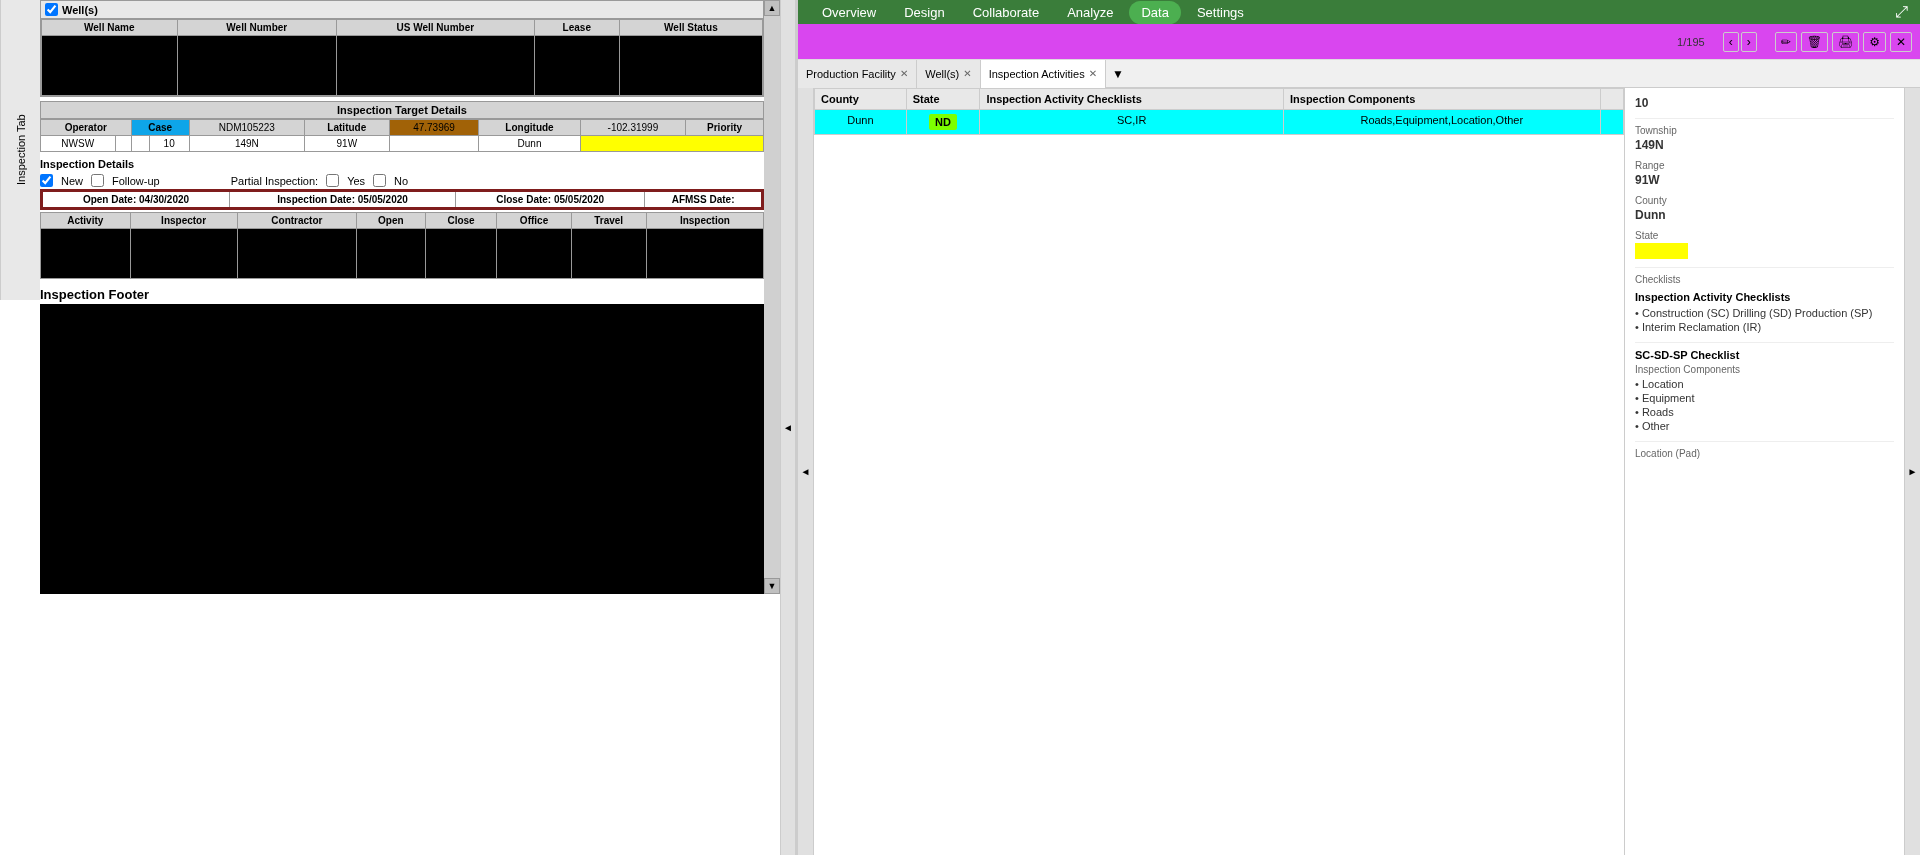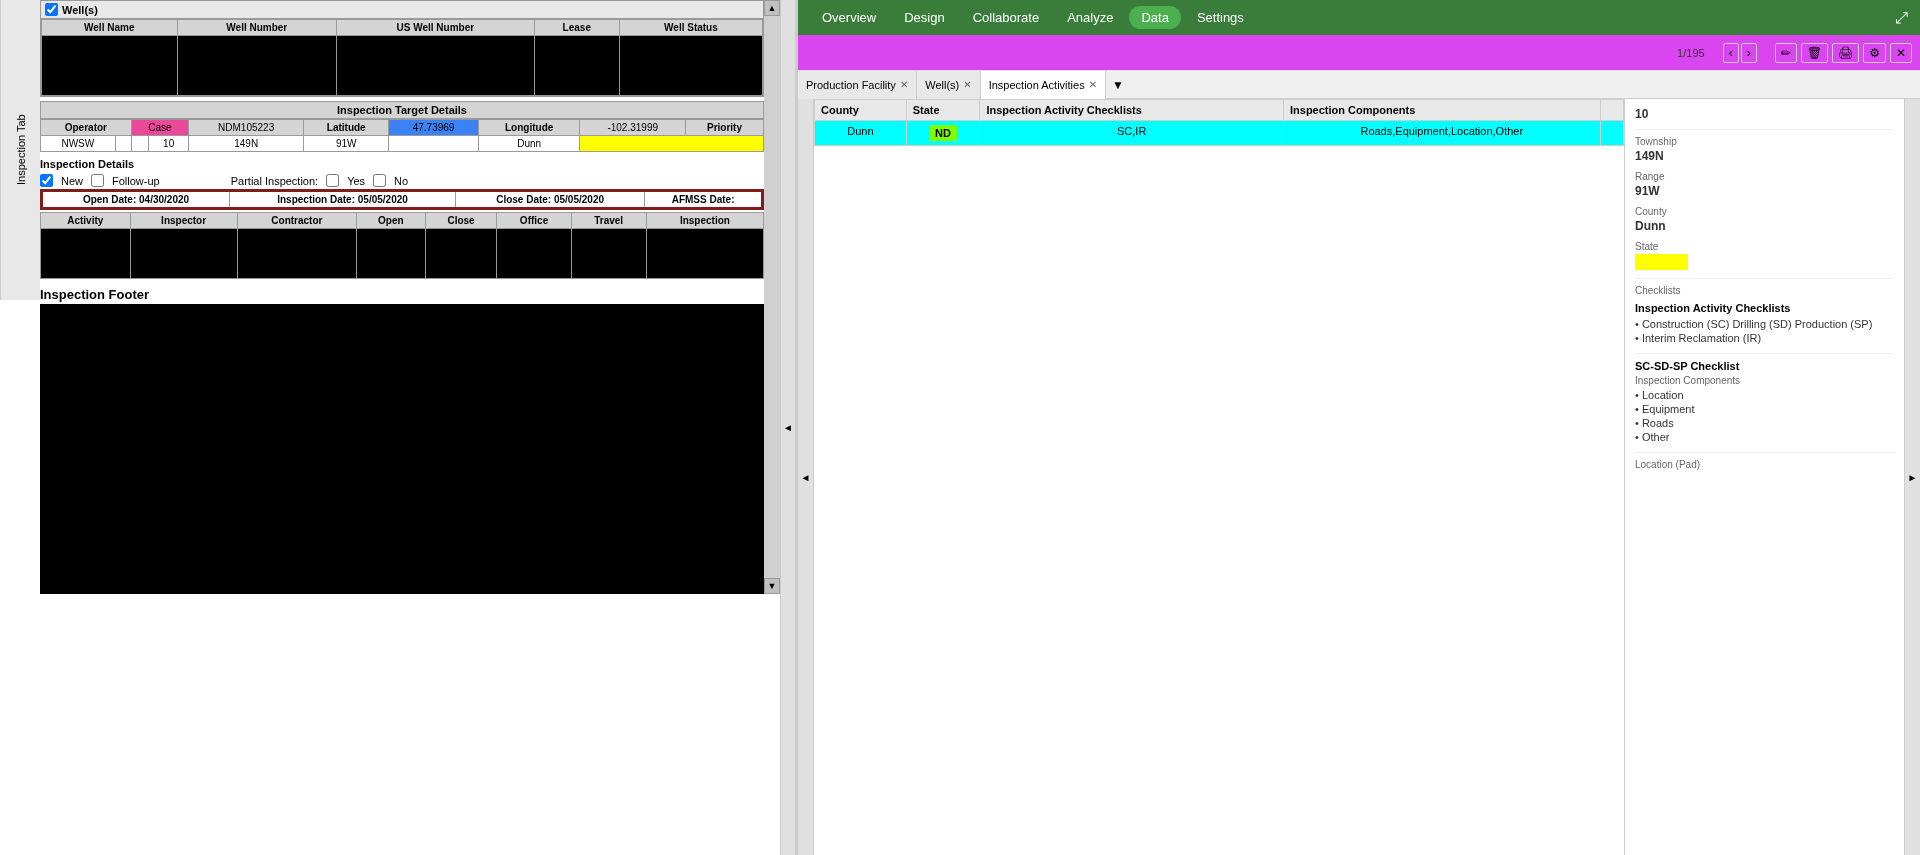--- a/index.html
+++ b/index.html
@@ -130,21 +130,21 @@
       flex: 1;
       display: flex;
       flex-direction: column;
       background: white;
       border-left: 2px solid #ccc;
     }
 
     
     .nav-bar {
       background: #3a7d3a;
-      height: 35px;
+      height: 24px;
       display: flex;
       align-items: center;
       padding: 0 12px;
       gap: 4px;
     }
 
     .nav-item {
       color: white;
       padding: 4px 12px;
       border-radius: 3px;
@@ -395,24 +395,24 @@
         </div>
 
         <div class="section-title">
           <span>Inspection Target Details</span>
         </div>
 
         <table style="border:1px solid #999; border-top:none;">
           <tbody>
             <tr>
               <td colspan="2" style="background:#d4d4d4;font-weight:bold;">Operator</td>
-              <td colspan="2" style="background:#ec4899;font-weight:normal;">Case</td>
+              <td colspan="2" style="background:#0ea5e9;font-weight:bold;">Case</td>
               <td style="background:#d4d4d4;">NDM105223</td>
               <td style="background:#d4d4d4;font-weight:bold;">Latitude</td>
-              <td style="background:#3b82f6;margin-left:40px;">47.73969</td>
+              <td style="background:#a16207;margin-left:40px;">47.73969</td>
               <td style="background:#d4d4d4;font-weight:bold;">Longitude</td>
               <td style="background:#d4d4d4;">-102.31999</td>
               <td style="background:#d4d4d4;font-weight:bold;">Priority</td>
             </tr>
             <tr>
               <td>NWSW</td>
               <td></td>
               <td></td>
               <td>10</td>
               <td>149N</td>

